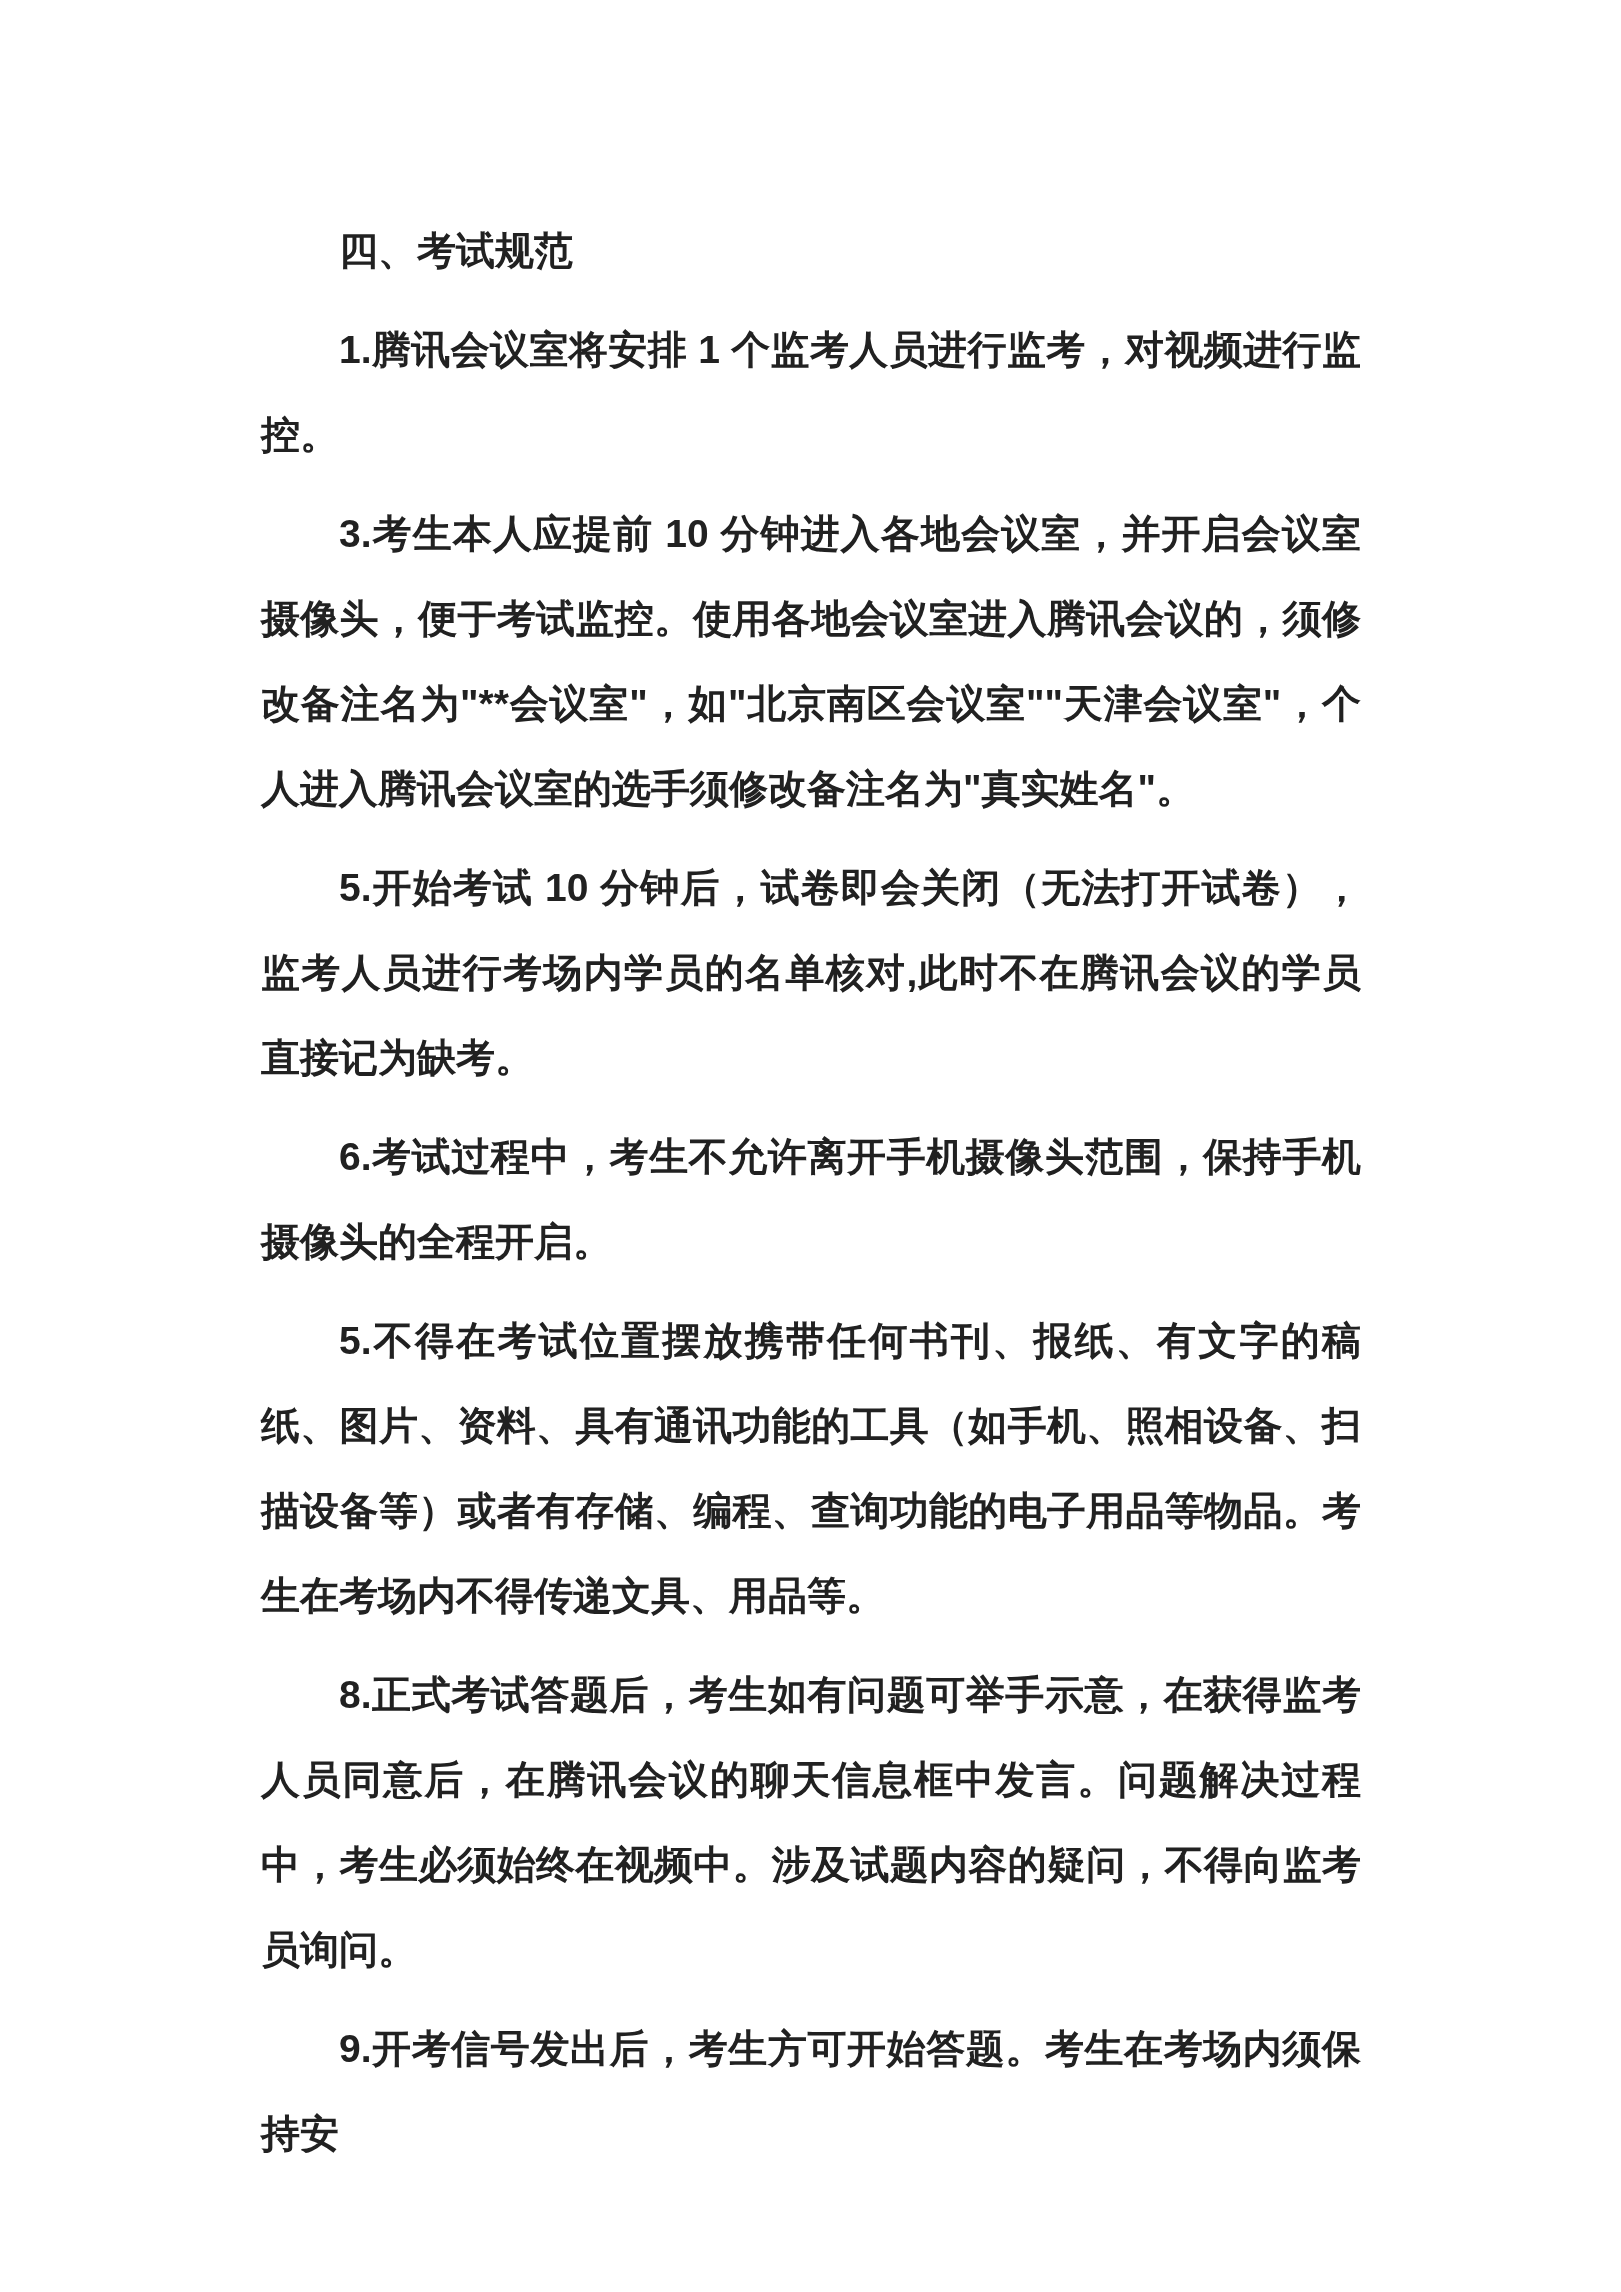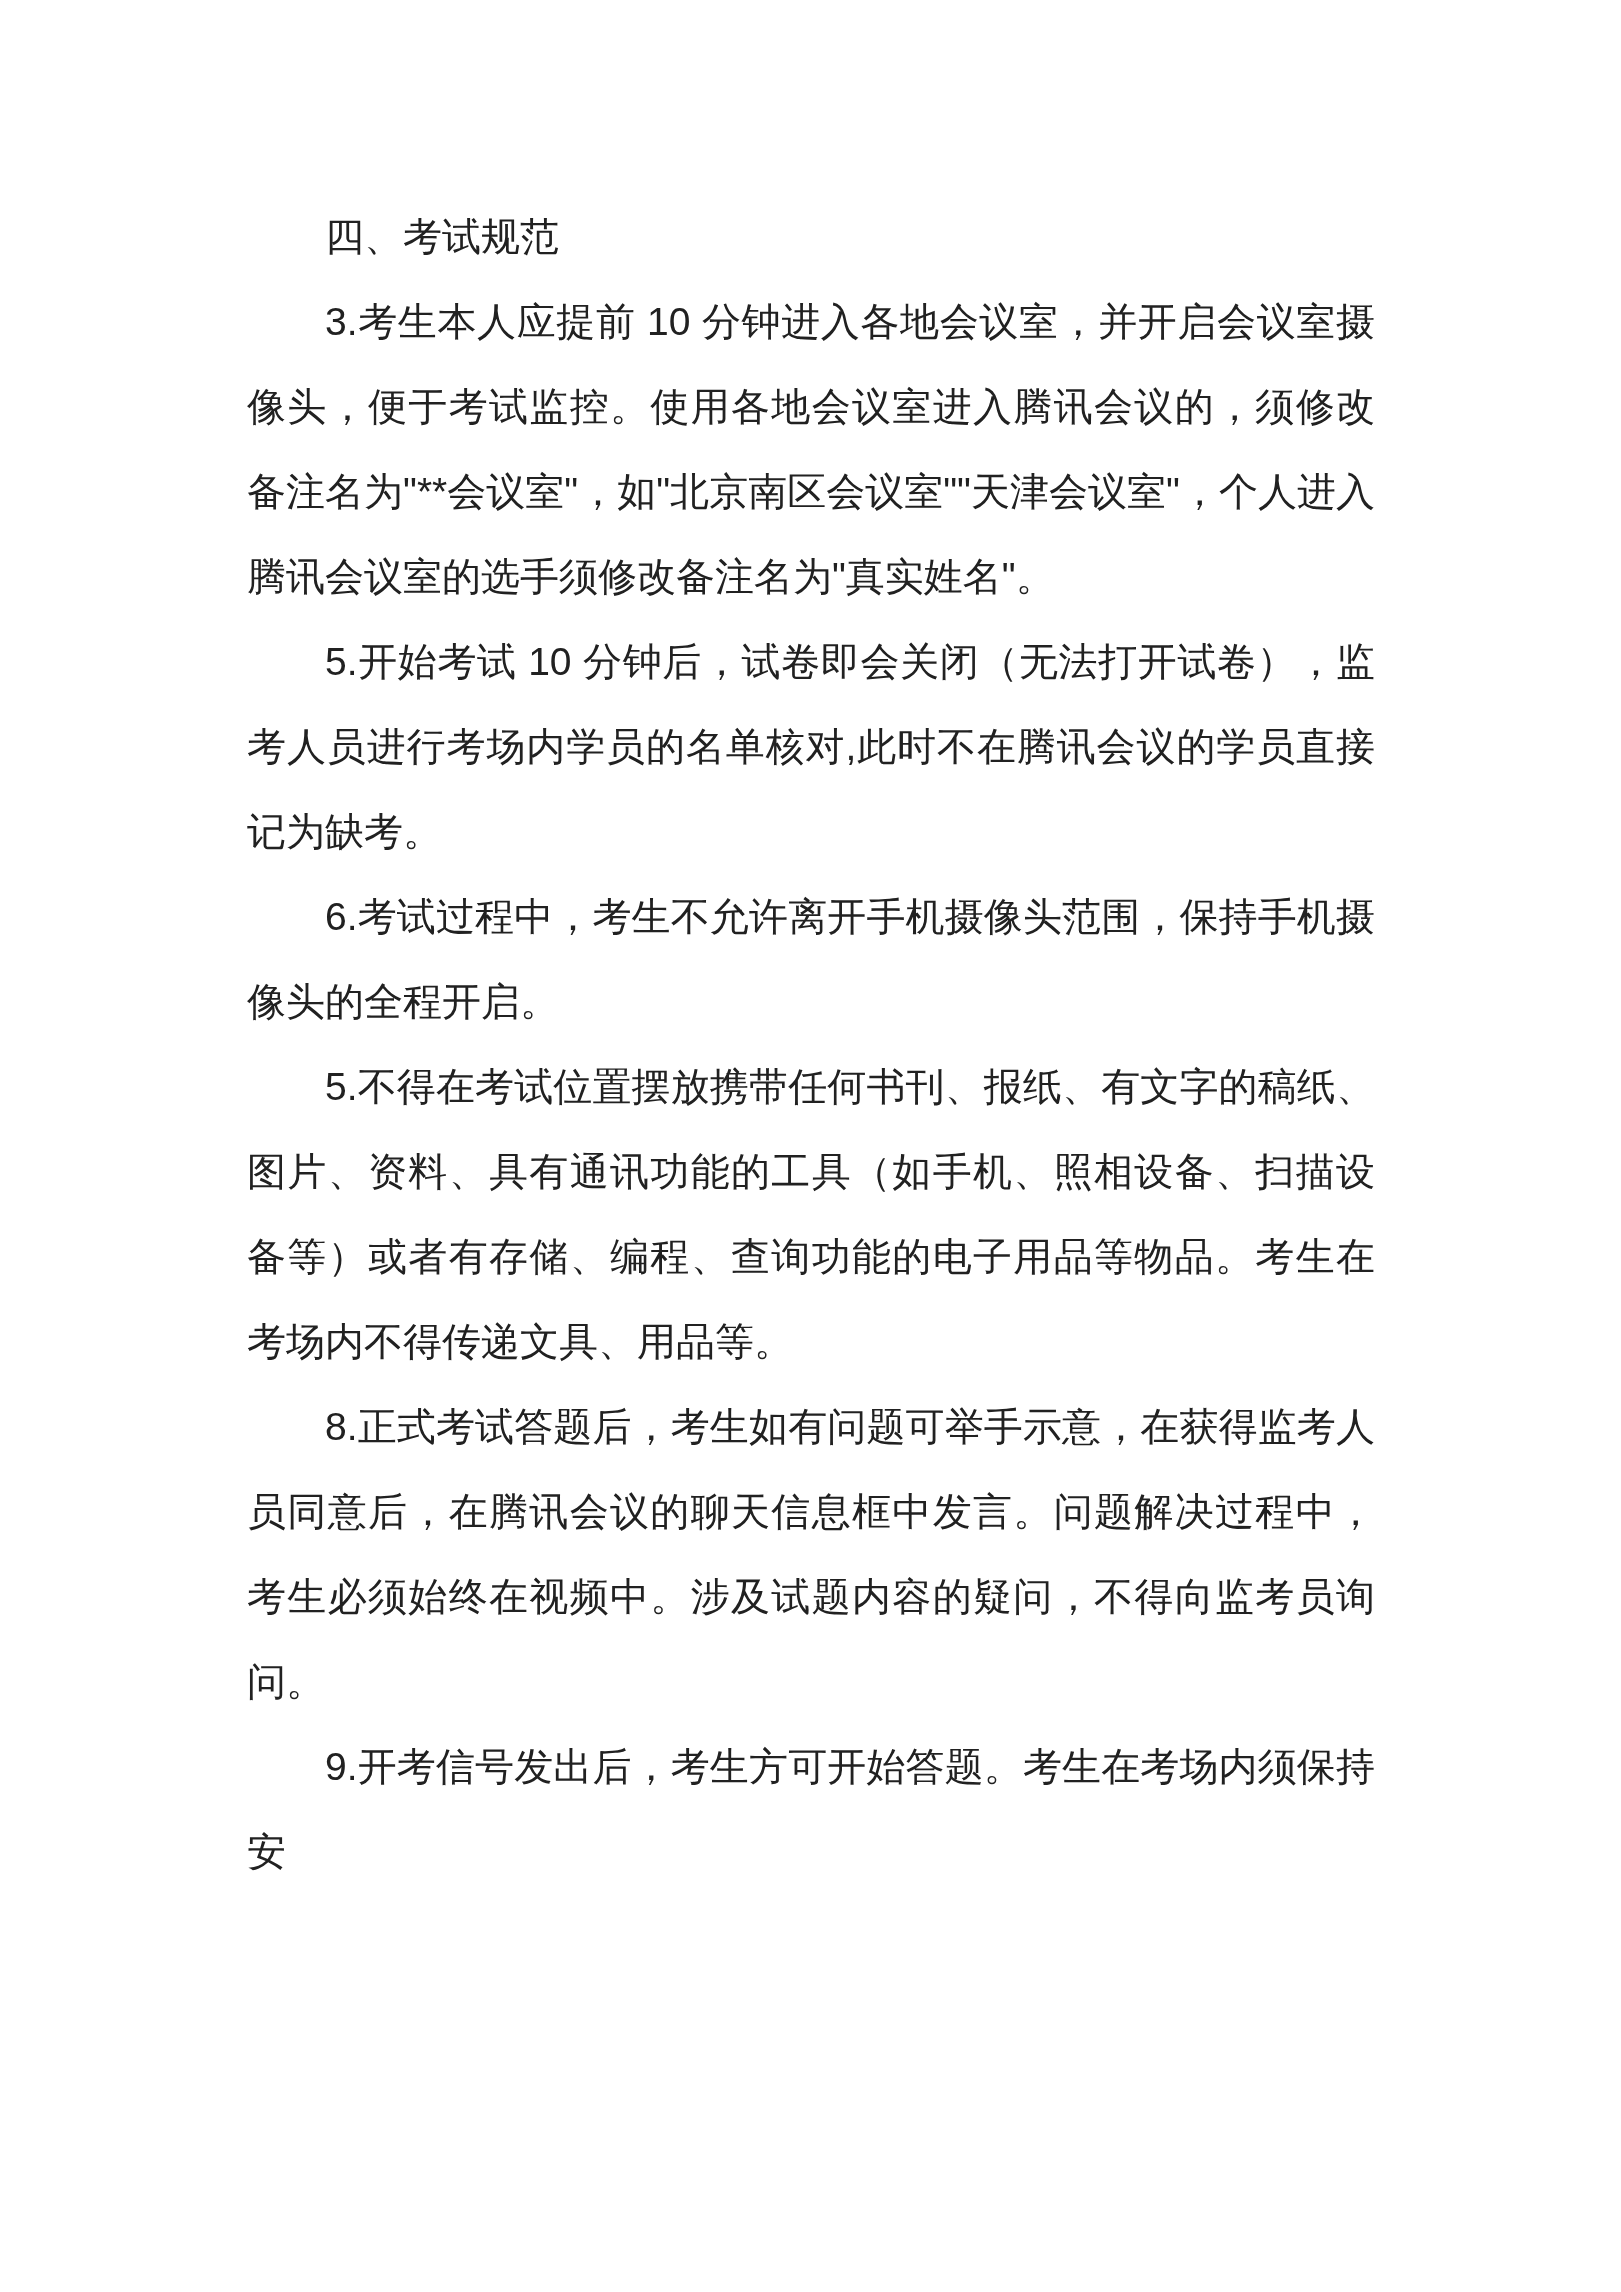--- a/index.html
+++ b/index.html
@@ -15,32 +15,34 @@
     box-sizing: border-box;
     padding: 194px 246px 0 247px;
     font-family: "Liberation Sans", sans-serif;
     font-weight: 300;
     color: #212121;
     font-size: 39px;
     line-height: 85px;
     overflow: hidden;
   }
   .page p {
-    margin: 0;
+    margin: 14px;
     padding: 0;
     text-align: justify;
     text-indent: 2em;
     word-break: break-all;
+    font-weight: bold;
   }
 </style>
 </head>
 <body>
 
 <div class="page">
   <p>四、考试规范</p>
+  <p>1.腾讯会议室将安排 1 个监考人员进行监考，对视频进行监控。</p>
   <p>3.考生本人应提前 10 分钟进入各地会议室，并开启会议室摄像头，便于考试监控。使用各地会议室进入腾讯会议的，须修改备注名为"**会议室"，如"北京南区会议室""天津会议室"，个人进入腾讯会议室的选手须修改备注名为"真实姓名"。</p>
   <p>5.开始考试 10 分钟后，试卷即会关闭（无法打开试卷），监考人员进行考场内学员的名单核对,此时不在腾讯会议的学员直接记为缺考。</p>
   <p>6.考试过程中，考生不允许离开手机摄像头范围，保持手机摄像头的全程开启。</p>
   <p>5.不得在考试位置摆放携带任何书刊、报纸、有文字的稿纸、图片、资料、具有通讯功能的工具（如手机、照相设备、扫描设备等）或者有存储、编程、查询功能的电子用品等物品。考生在考场内不得传递文具、用品等。</p>
   <p>8.正式考试答题后，考生如有问题可举手示意，在获得监考人员同意后，在腾讯会议的聊天信息框中发言。问题解决过程中，考生必须始终在视频中。涉及试题内容的疑问，不得向监考员询问。</p>
   <p>9.开考信号发出后，考生方可开始答题。考生在考场内须保持安</p>
 </div>
 
 
 </body></html>

